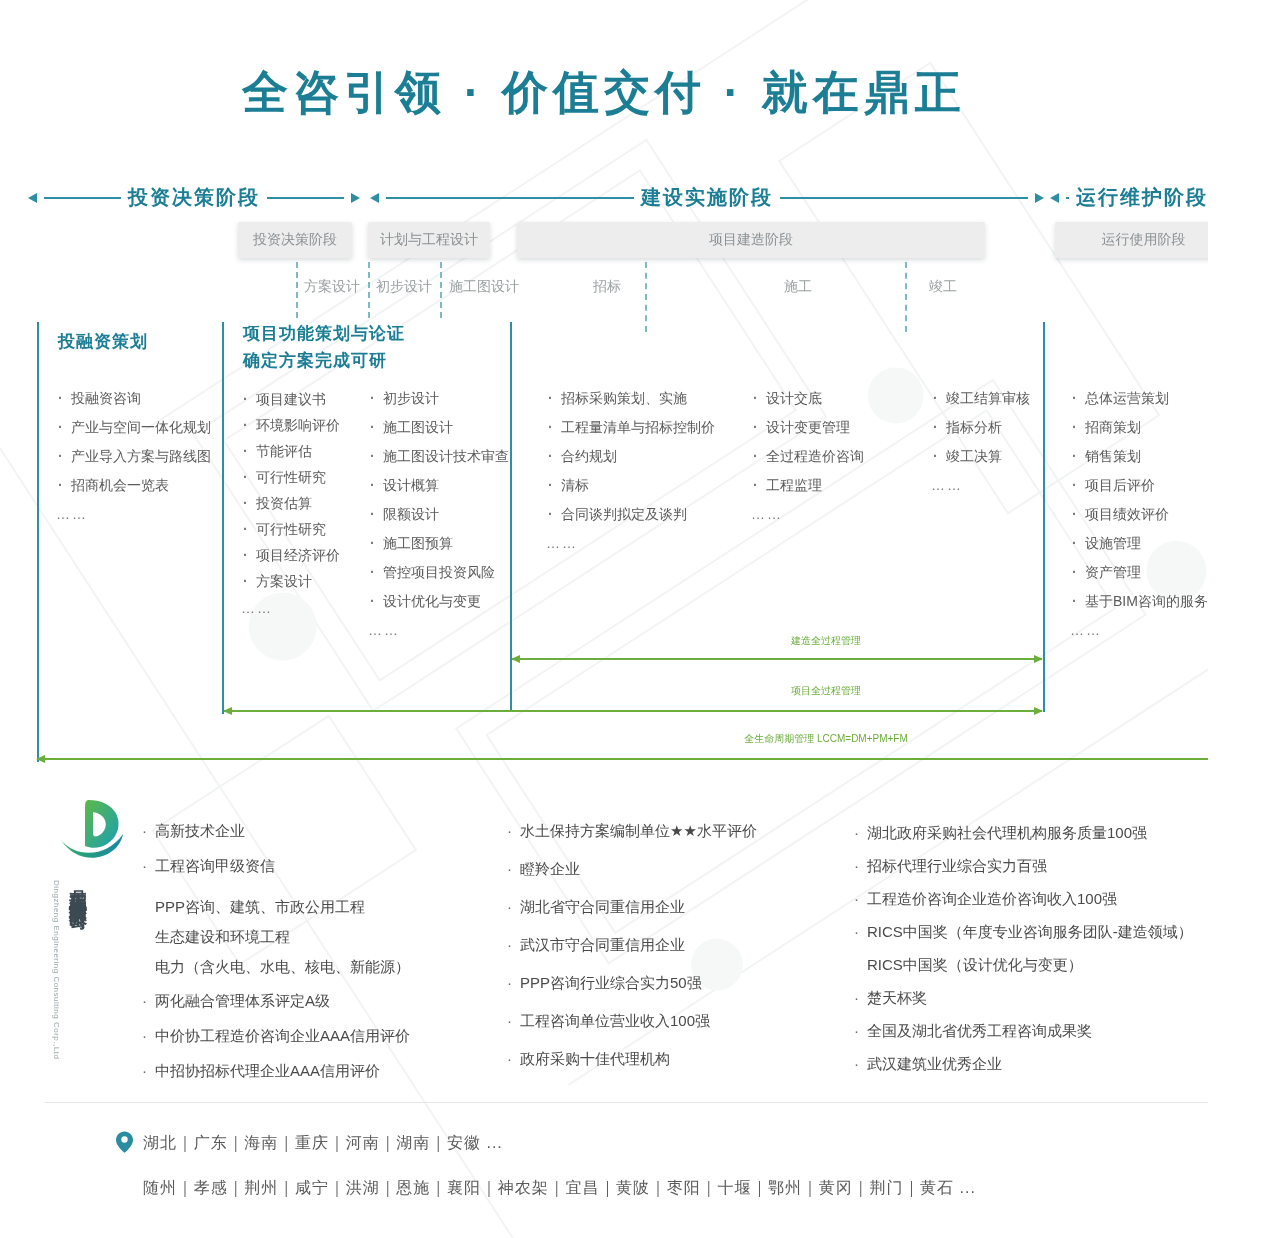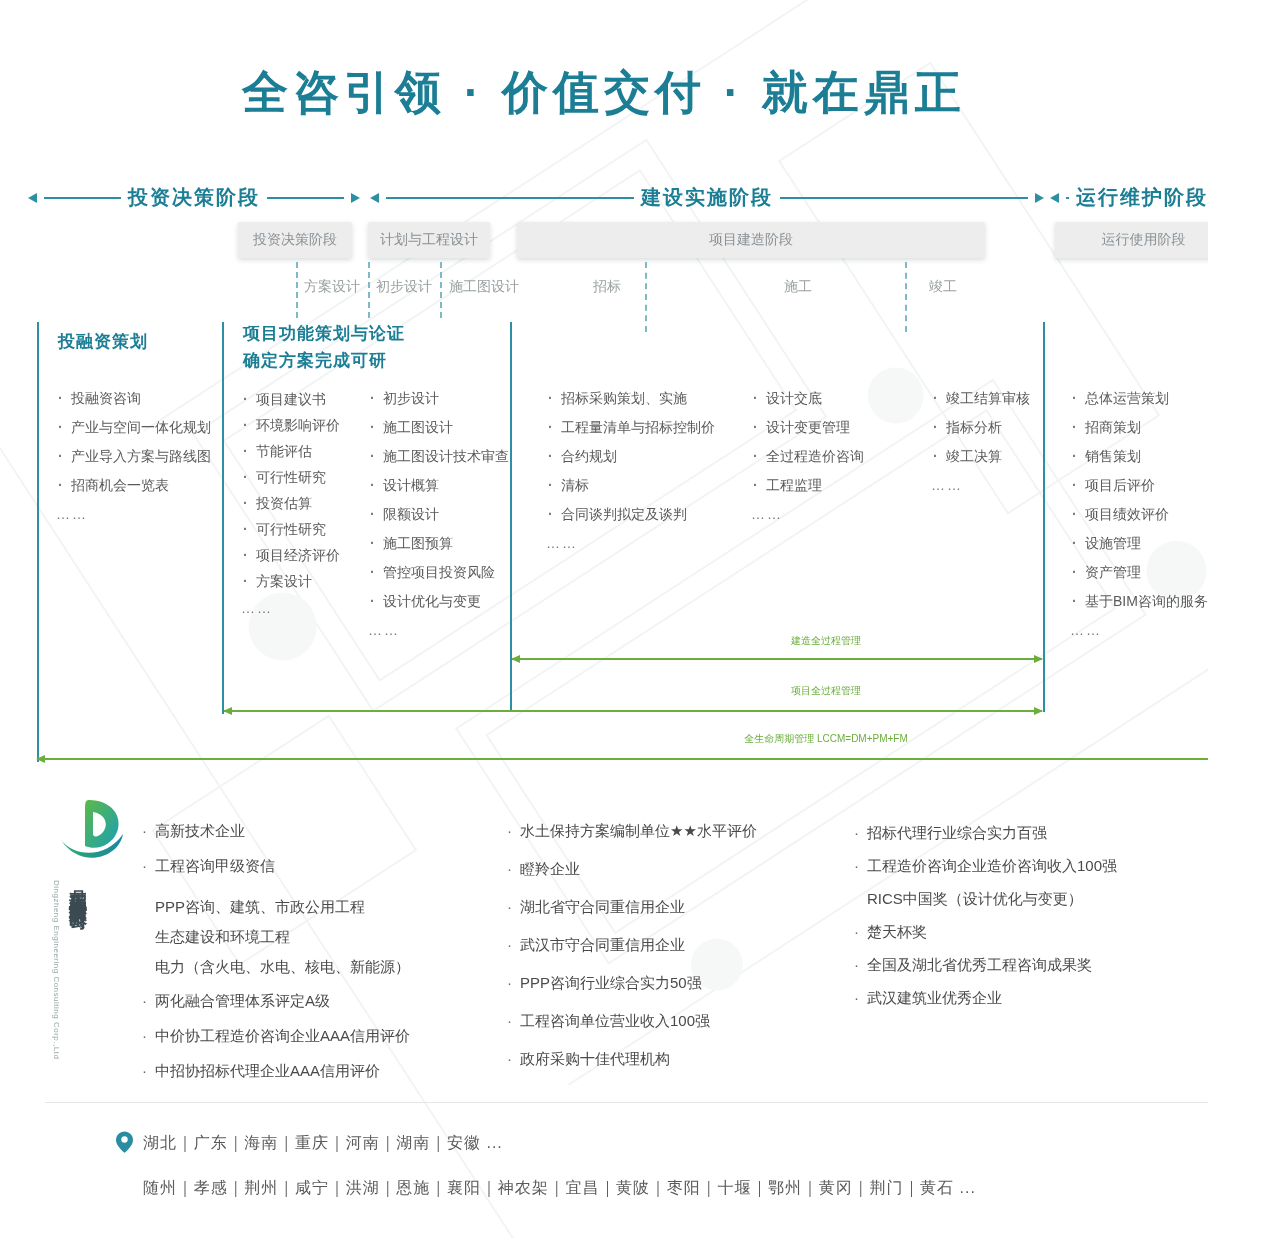--- a/index.html
+++ b/index.html
@@ -250,22 +250,24 @@
       <div class="cred">水土保持方案编制单位★★水平评价</div>
       <div class="cred">瞪羚企业</div>
       <div class="cred">湖北省守合同重信用企业</div>
       <div class="cred">武汉市守合同重信用企业</div>
       <div class="cred">PPP咨询行业综合实力50强</div>
       <div class="cred">工程咨询单位营业收入100强</div>
       <div class="cred">政府采购十佳代理机构</div>
     </div>
 
     <div class="credcol c3" style="left:852px;top:822px;">
+      <div class="cred">湖北政府采购社会代理机构服务质量100强</div>
       <div class="cred">招标代理行业综合实力百强</div>
       <div class="cred">工程造价咨询企业造价咨询收入100强</div>
+      <div class="cred">RICS中国奖（年度专业咨询服务团队-建造领域）</div>
       <div class="cred-sub">RICS中国奖（设计优化与变更）</div>
       <div class="cred">楚天杯奖</div>
       <div class="cred">全国及湖北省优秀工程咨询成果奖</div>
       <div class="cred">武汉建筑业优秀企业</div>
     </div>
 
     <div class="divider"></div>
 
     <svg style="position:absolute;left:116px;top:1131px;" width="17" height="22" viewBox="0 0 16 20">
       <path d="M8 0 C3.6 0 0 3.6 0 8 C0 14 8 20 8 20 C8 20 16 14 16 8 C16 3.6 12.4 0 8 0 Z" fill="#2a8ca0"></path>

